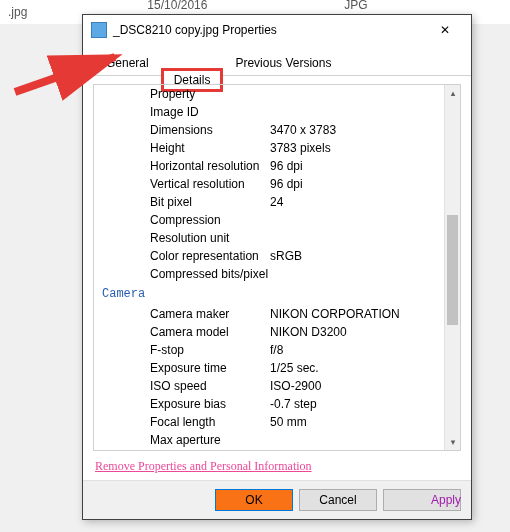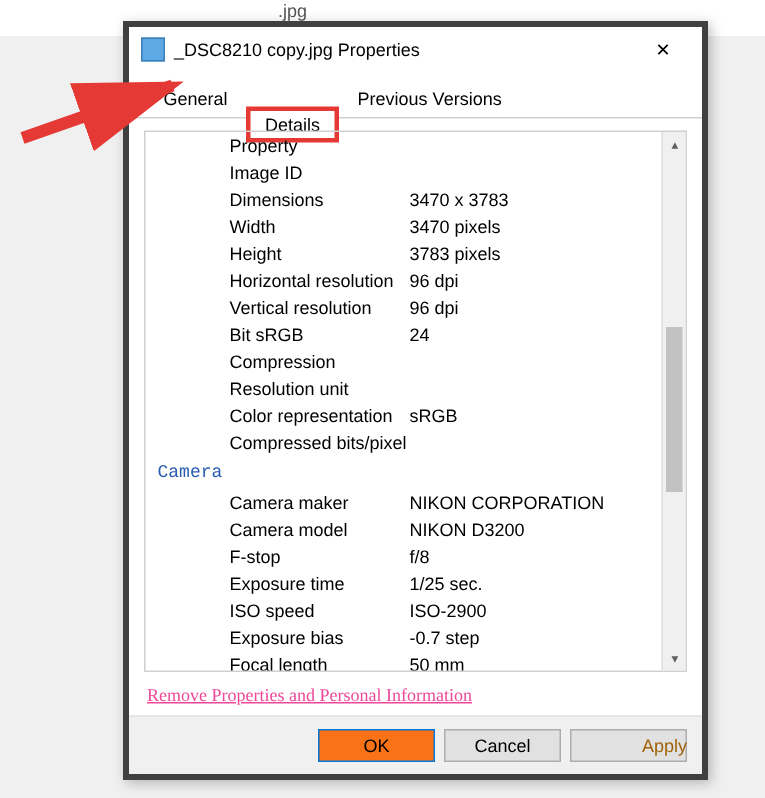--- a/index.html
+++ b/index.html
@@ -19,31 +19,30 @@
       position: absolute;
       top: 0;
       left: 0;
       right: 0;
       height: 24px;
       background: #fff;
       display: flex;
       align-items: center;
       padding: 0 8px;
       color: #555;
-      flex-direction: column;
     }
     .bg-row span { margin-right: 120px; }
     .dialog {
       position: absolute;
       left: 82px;
       top: 14px;
       width: 390px;
       height: 506px;
       background: #fff;
-      border: 4px solid #404040;
+      border: 1px solid #404040;
       box-shadow: 2px 2px 8px rgba(0,0,0,0.25);
       display: flex;
       flex-direction: column;
     }
     .titlebar {
       height: 30px;
       display: flex;
       align-items: center;
       padding: 0 6px 0 8px;
     }
@@ -156,21 +155,21 @@
       background: #e1e1e1;
       display: flex;
       align-items: center;
       justify-content: center;
       cursor: default;
     }
     .btn.default {
       border-color: #0078d7;
       background: #f97316;
     }
-    .btn.disabled { color: #a16207; padding-left: 48px; }
+    .btn.disabled { color: #a21caf; padding-left: 48px; }
     
     .highlight {
       border: 3px solid #e53935 !important;
       padding: 2px 10px;
     }
     .arrow {
       position: absolute;
       left: 10px;
       top: 42px;
       pointer-events: none;
@@ -207,37 +206,33 @@
       </div>
       <div class="row">
           <div class="c1">Image ID</div>
           <div class="c2"></div>
         </div>
       <div class="row">
           <div class="c1">Dimensions</div>
           <div class="c2">3470 x 3783</div>
         </div>
       <div class="row">
-          <div class="c1">Width</div>
-          <div class="c2">3470 pixels</div>
-        </div>
-      <div class="row">
           <div class="c1">Height</div>
           <div class="c2">3783 pixels</div>
         </div>
       <div class="row">
           <div class="c1">Horizontal resolution</div>
           <div class="c2">96 dpi</div>
         </div>
       <div class="row">
           <div class="c1">Vertical resolution</div>
           <div class="c2">96 dpi</div>
         </div>
       <div class="row">
-          <div class="c1">Bit sRGB</div>
+          <div class="c1">Bit pixel</div>
           <div class="c2">24</div>
         </div>
       <div class="row">
           <div class="c1">Compression</div>
           <div class="c2"></div>
         </div>
       <div class="row">
           <div class="c1">Resolution unit</div>
           <div class="c2"></div>
         </div>

